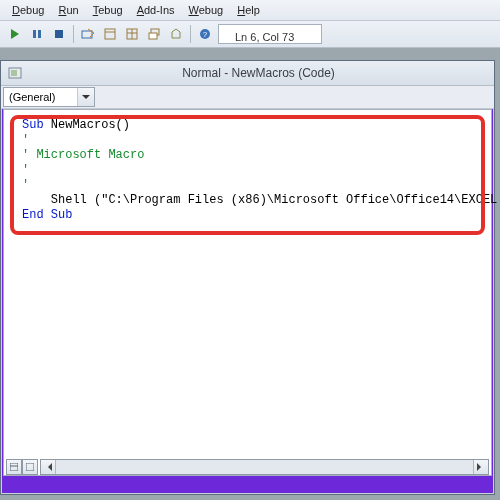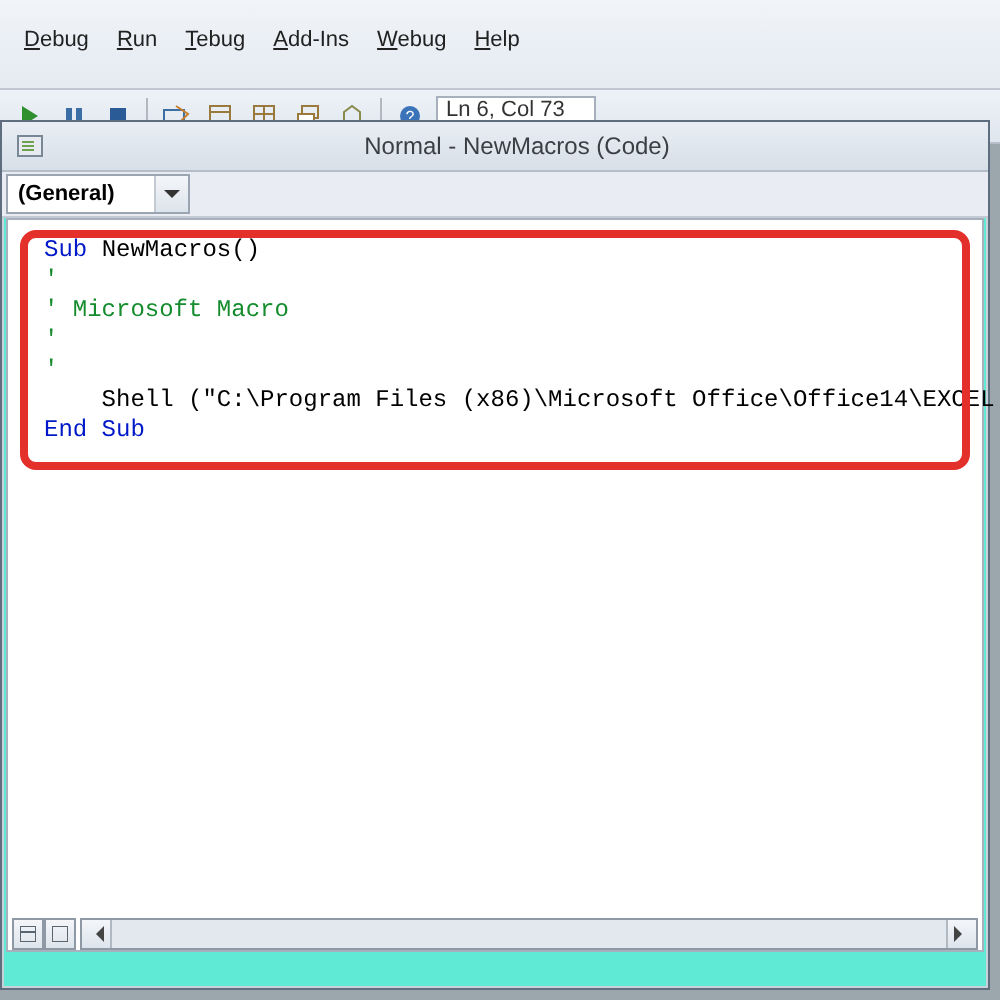--- a/index.html
+++ b/index.html
@@ -1,32 +1,32 @@
 <!DOCTYPE html>
 <html><head>
 <meta charset="utf-8">
 <style>
 html,body{margin:0;padding:0;width:500px;height:500px;font-family:"Segoe UI",Tahoma,sans-serif;font-size:11px;background:#9ba6ad;overflow:hidden}
 .outer{width:500px;height:500px;background:#9ba6ad;position:relative}
-.menubar{background:linear-gradient(#f1f4f8,#e4eaf1);height:20px;display:flex;padding:12px 6px;gap:2px;border-bottom:1px solid #c0c7d0}
+.menubar{background:linear-gradient(#f1f4f8,#e4eaf1);height:20px;display:flex;align-items:center;padding:0 6px;gap:2px;border-bottom:1px solid #c0c7d0}
 .menu-item{padding:2px 6px;color:#222;cursor:default}
 .menu-item .u{text-decoration:underline}
 .toolbar{background:linear-gradient(#eef2f8,#dfe6ee);height:26px;display:flex;align-items:center;padding:0 4px;border-bottom:1px solid #b7c0ca;gap:0}
 .tbtn{width:20px;height:20px;display:flex;align-items:center;justify-content:center;margin:0 1px;border-radius:2px}
 .tsep{width:1px;height:18px;background:#b0b8c2;margin:0 3px}
-.status-box{height:18px;border:1px solid #a6b1bd;background:#fff;display:flex;align-items:flex-start;padding:0 4px;color:#333;min-width:70px;margin-left:2px}
+.status-box{height:18px;border:1px solid #a6b1bd;background:#fff;display:flex;align-items:flex-end;padding:0 16px;color:#333;min-width:70px;margin-left:2px}
 .gap{height:14px;background:#9ba6ad}
-.code-window{position:absolute;left:0;right:5px;top:60px;bottom:5px;background:#5eead4;border:1px solid #5f6e7e;box-shadow:0 0 0 1px #c9d0d8 inset}
+.code-window{position:absolute;left:0;right:5px;top:60px;bottom:5px;background:#6d28d9;border:1px solid #5f6e7e;box-shadow:0 0 0 1px #c9d0d8 inset}
 .code-title{height:24px;background:linear-gradient(#e9eef4,#d7dfe8);border-bottom:1px solid #b5bec8;display:flex;align-items:center;padding:0 6px;color:#333;font-size:12px}
 .code-title .ic{width:16px;height:16px;margin-right:6px;display:flex;align-items:center;justify-content:center}
 .code-title .t{flex:1;text-align:center;color:#3a3f45}
 .dropdown-row{height:22px;background:#e9edf3;display:flex;align-items:stretch;border-bottom:1px solid #c3cad3}
 .dd{flex:1;display:flex;align-items:center;border:1px solid #9aa5b1;background:#fff;margin:1px 2px;position:relative}
 .dd:last-child{flex:0 0 90px}
-.dd span{padding:0 5px;color:#000;font-weight:bold;font-size:11px}
+.dd span{padding:0 5px;color:#000;font-weight:normal;font-size:11px}
 .dd .arrow{position:absolute;right:0;top:0;bottom:0;width:16px;border-left:1px solid #c3cad3;background:linear-gradient(#f4f6f9,#dde4ec);display:flex;align-items:center;justify-content:center}
 .dd .arrow::after{content:"";border:4px solid transparent;border-top-color:#333;margin-top:3px}
 .code-body{position:absolute;left:2px;right:2px;top:48px;bottom:18px;background:#fff;border:1px solid #a6b1bd}
 .red-box{position:absolute;left:6px;top:5px;right:6px;height:112px;border:4px solid #e3302a;border-radius:8px;pointer-events:none}
 pre.code{margin:0;padding:8px 10px 8px 18px;font-family:Consolas,"Courier New",monospace;font-size:12px;line-height:15px;color:#000;white-space:pre}
 .kw{color:#0018c8}
 .cm{color:#158c2e}
 .splitter{position:absolute;left:0;bottom:0;height:16px;width:100%;display:flex;align-items:center}
 .split-icons{display:flex;gap:0;margin-left:2px}
 .sb{width:14px;height:14px;border:1px solid #8e99a5;background:linear-gradient(#f4f6f9,#dde4ec);display:flex;align-items:center;justify-content:center}

